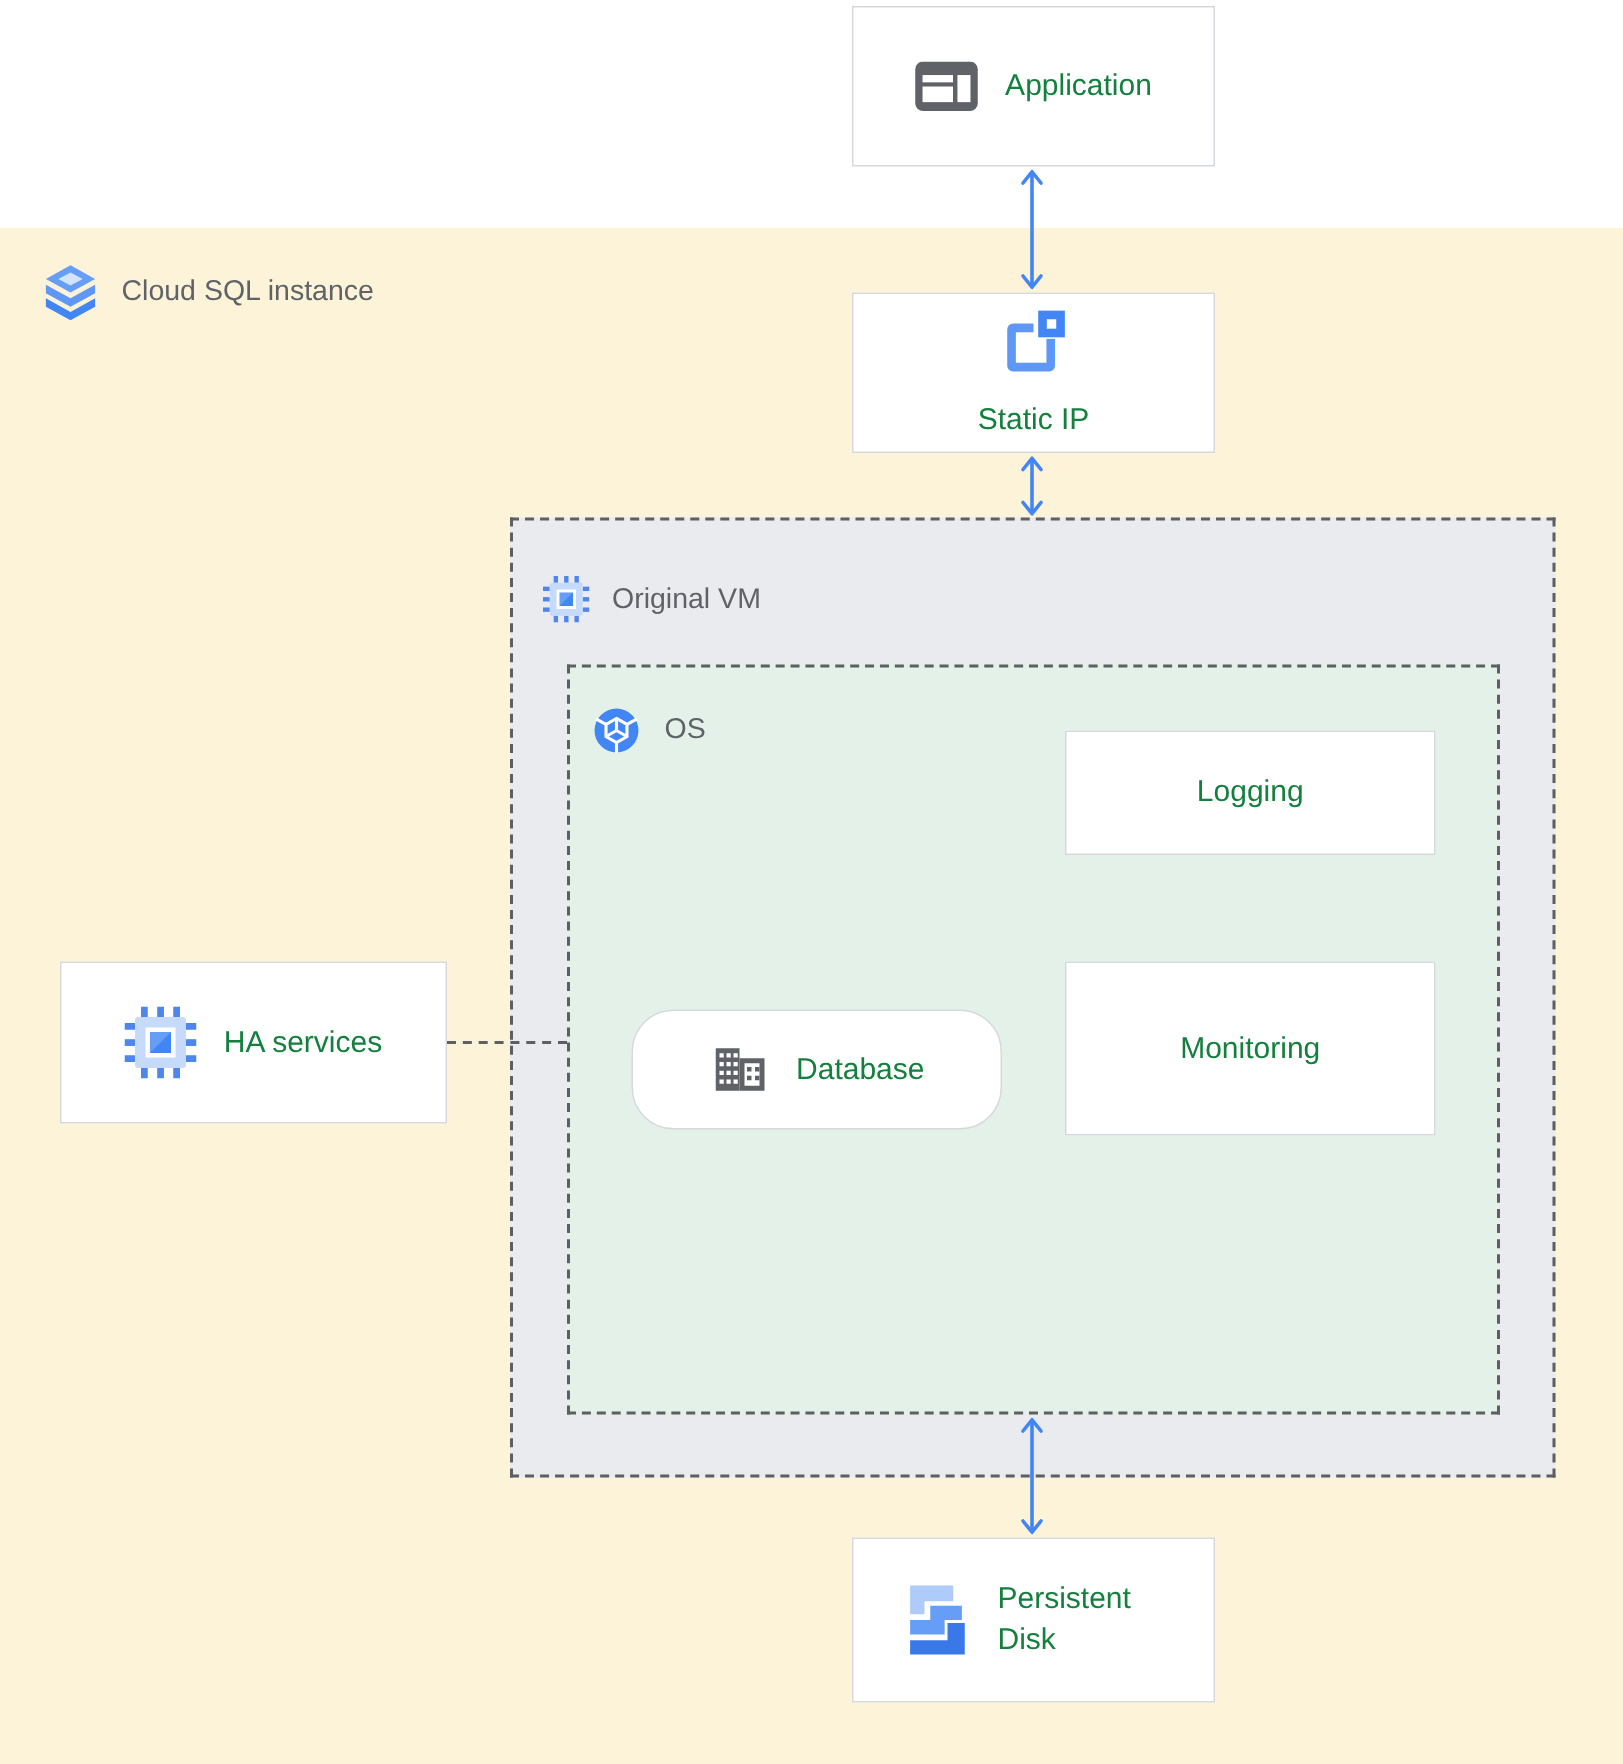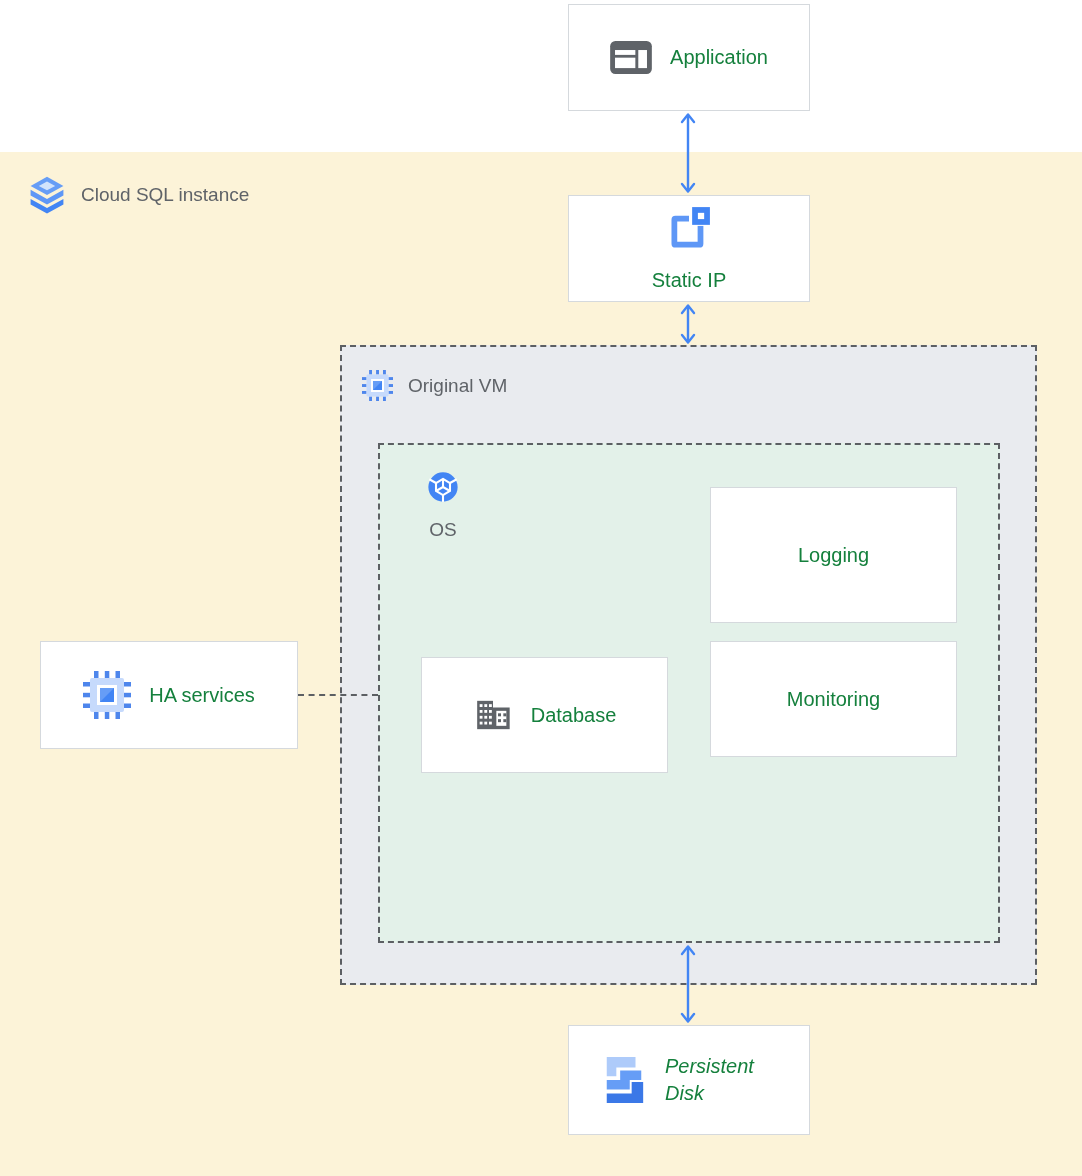--- a/index.html
+++ b/index.html
@@ -18,21 +18,21 @@
   .os-region {
     position:absolute; left:378px; top:443px; width:622px; height:500px;
     background:#e3f1e9; border:2px dashed #5c5f63; box-sizing:border-box;
   }
   .node {
     position:absolute; background:#ffffff; border:1px solid #d5d9dd; box-sizing:border-box;
     display:flex; align-items:center; justify-content:center; gap:18px;
     color:#15803d; font-size:20px;
   }
   .node .lbl { white-space:nowrap; }
-  .node .lbl.wrap { white-space:normal; width:112px; line-height:1.35;font-style:italic; }
+  .node .lbl.wrap { white-space:normal; width:112px; line-height:1.35; }
   .dash-connector { position:absolute; left:298px; top:694px; width:80px; height:0; border-top:2px dashed #5c5f63; }
   .varrow { position:absolute; }
   svg { display:block; }
 </style>
 </head>
 <body>
 
 <div class="canvas">
 
   <div class="yellow-region"></div>
@@ -43,21 +43,21 @@
         <polygon points="22,1 41,11.5 22,22 3,11.5" fill="#669df6"></polygon>
         <polygon points="22,6.5 31.5,11.5 22,16.5 12.5,11.5" fill="#d2e3fc"></polygon>
         <path d="M3 16 L22 26.5 L41 16 L41 22.5 L22 33 L3 22.5 Z" fill="#5e97f6"></path>
         <path d="M3 26.5 L22 37 L41 26.5 L41 33 L22 43.5 L3 33 Z" fill="#4285f4"></path>
       </svg>
     </span>
     <span class="txt">Cloud SQL instance</span>
   </div>
 
   <div class="vm-region"></div>
-  <div class="region-label" style="left:362px; top:370px;">
+  <div class="region-label" style="left:362px; top:384px;">
     <span>
       <svg width="31" height="31" viewBox="0 0 48 48">
         <g fill="#4e86ec">
           <rect x="11" y="0" width="4.5" height="7"></rect>
             <rect x="21.8" y="0" width="4.5" height="7"></rect>
             <rect x="32.5" y="0" width="4.5" height="7"></rect>
           <rect x="11" y="41" width="4.5" height="7"></rect>
             <rect x="21.8" y="41" width="4.5" height="7"></rect>
             <rect x="32.5" y="41" width="4.5" height="7"></rect>
           <rect x="0" y="11" width="7" height="4.5"></rect>
@@ -70,21 +70,21 @@
         <rect x="7" y="7" width="34" height="34" rx="2" fill="#c6dafc"></rect>
         <rect x="14" y="14" width="20" height="20" fill="#ffffff"></rect>
         <rect x="17" y="17" width="14" height="14" fill="#669df6"></rect>
         <polygon points="31,17 31,31 17,31" fill="#4285f4"></polygon>
       </svg>
     </span>
     <span class="txt">Original VM</span>
   </div>
 
   <div class="os-region"></div>
-  <div class="region-label" style="left:426px; top:470px;flex-direction:column;">
+  <div class="region-label" style="left:394px; top:470px;">
     <span>
       <svg width="34" height="34" viewBox="0 0 36 36">
         <circle cx="18" cy="18" r="15.5" fill="#4285f4"></circle>
         <g stroke="#ffffff" stroke-width="2.2" fill="none">
           <polygon points="18,9.5 25.4,13.75 25.4,22.25 18,26.5 10.6,22.25 10.6,13.75"></polygon>
           <line x1="18" y1="18" x2="18" y2="9.5"></line>
           <line x1="18" y1="18" x2="25.4" y2="22.25"></line>
           <line x1="18" y1="18" x2="10.6" y2="22.25"></line>
           <line x1="25.4" y1="13.75" x2="32.5" y2="9.8"></line>
           <line x1="10.6" y1="13.75" x2="3.5" y2="9.8"></line>
@@ -128,25 +128,25 @@
   </div>
 
   <div class="varrow" style="left:680px; top:303px;">
     <svg width="16" height="42" viewBox="0 0 16 42" fill="none" stroke="#4285f4" stroke-width="2.4" stroke-linecap="round" stroke-linejoin="round">
       <line x1="8" y1="4" x2="8" y2="38"></line>
       <polyline points="2,10 8,2.5 14,10"></polyline>
       <polyline points="2,32 8,39.5 14,32"></polyline>
     </svg>
   </div>
 
-  <div class="node" style="left:710px; top:487px; width:247px; height:136px;">
+  <div class="node" style="left:710px; top:487px; width:247px; height:83px;">
     <span class="lbl">Logging</span>
   </div>
 
-  <div class="node" style="left:421px; top:657px; width:247px; height:116px;">
+  <div class="node" style="left:421px; top:673px; width:247px; height:80px;border-radius:28px;">
     <span>
       <svg width="40" height="40" viewBox="0 0 24 24">
         <rect x="2.5" y="3.5" width="9.5" height="17" fill="#5f6368"></rect>
         <g fill="#ffffff">
           <rect x="4" y="5.5" width="1.7" height="1.7"></rect>
             <rect x="6.8" y="5.5" width="1.7" height="1.7"></rect>
             <rect x="9.6" y="5.5" width="1.7" height="1.7"></rect>
           <rect x="4" y="9" width="1.7" height="1.7"></rect>
             <rect x="6.8" y="9" width="1.7" height="1.7"></rect>
             <rect x="9.6" y="9" width="1.7" height="1.7"></rect>

